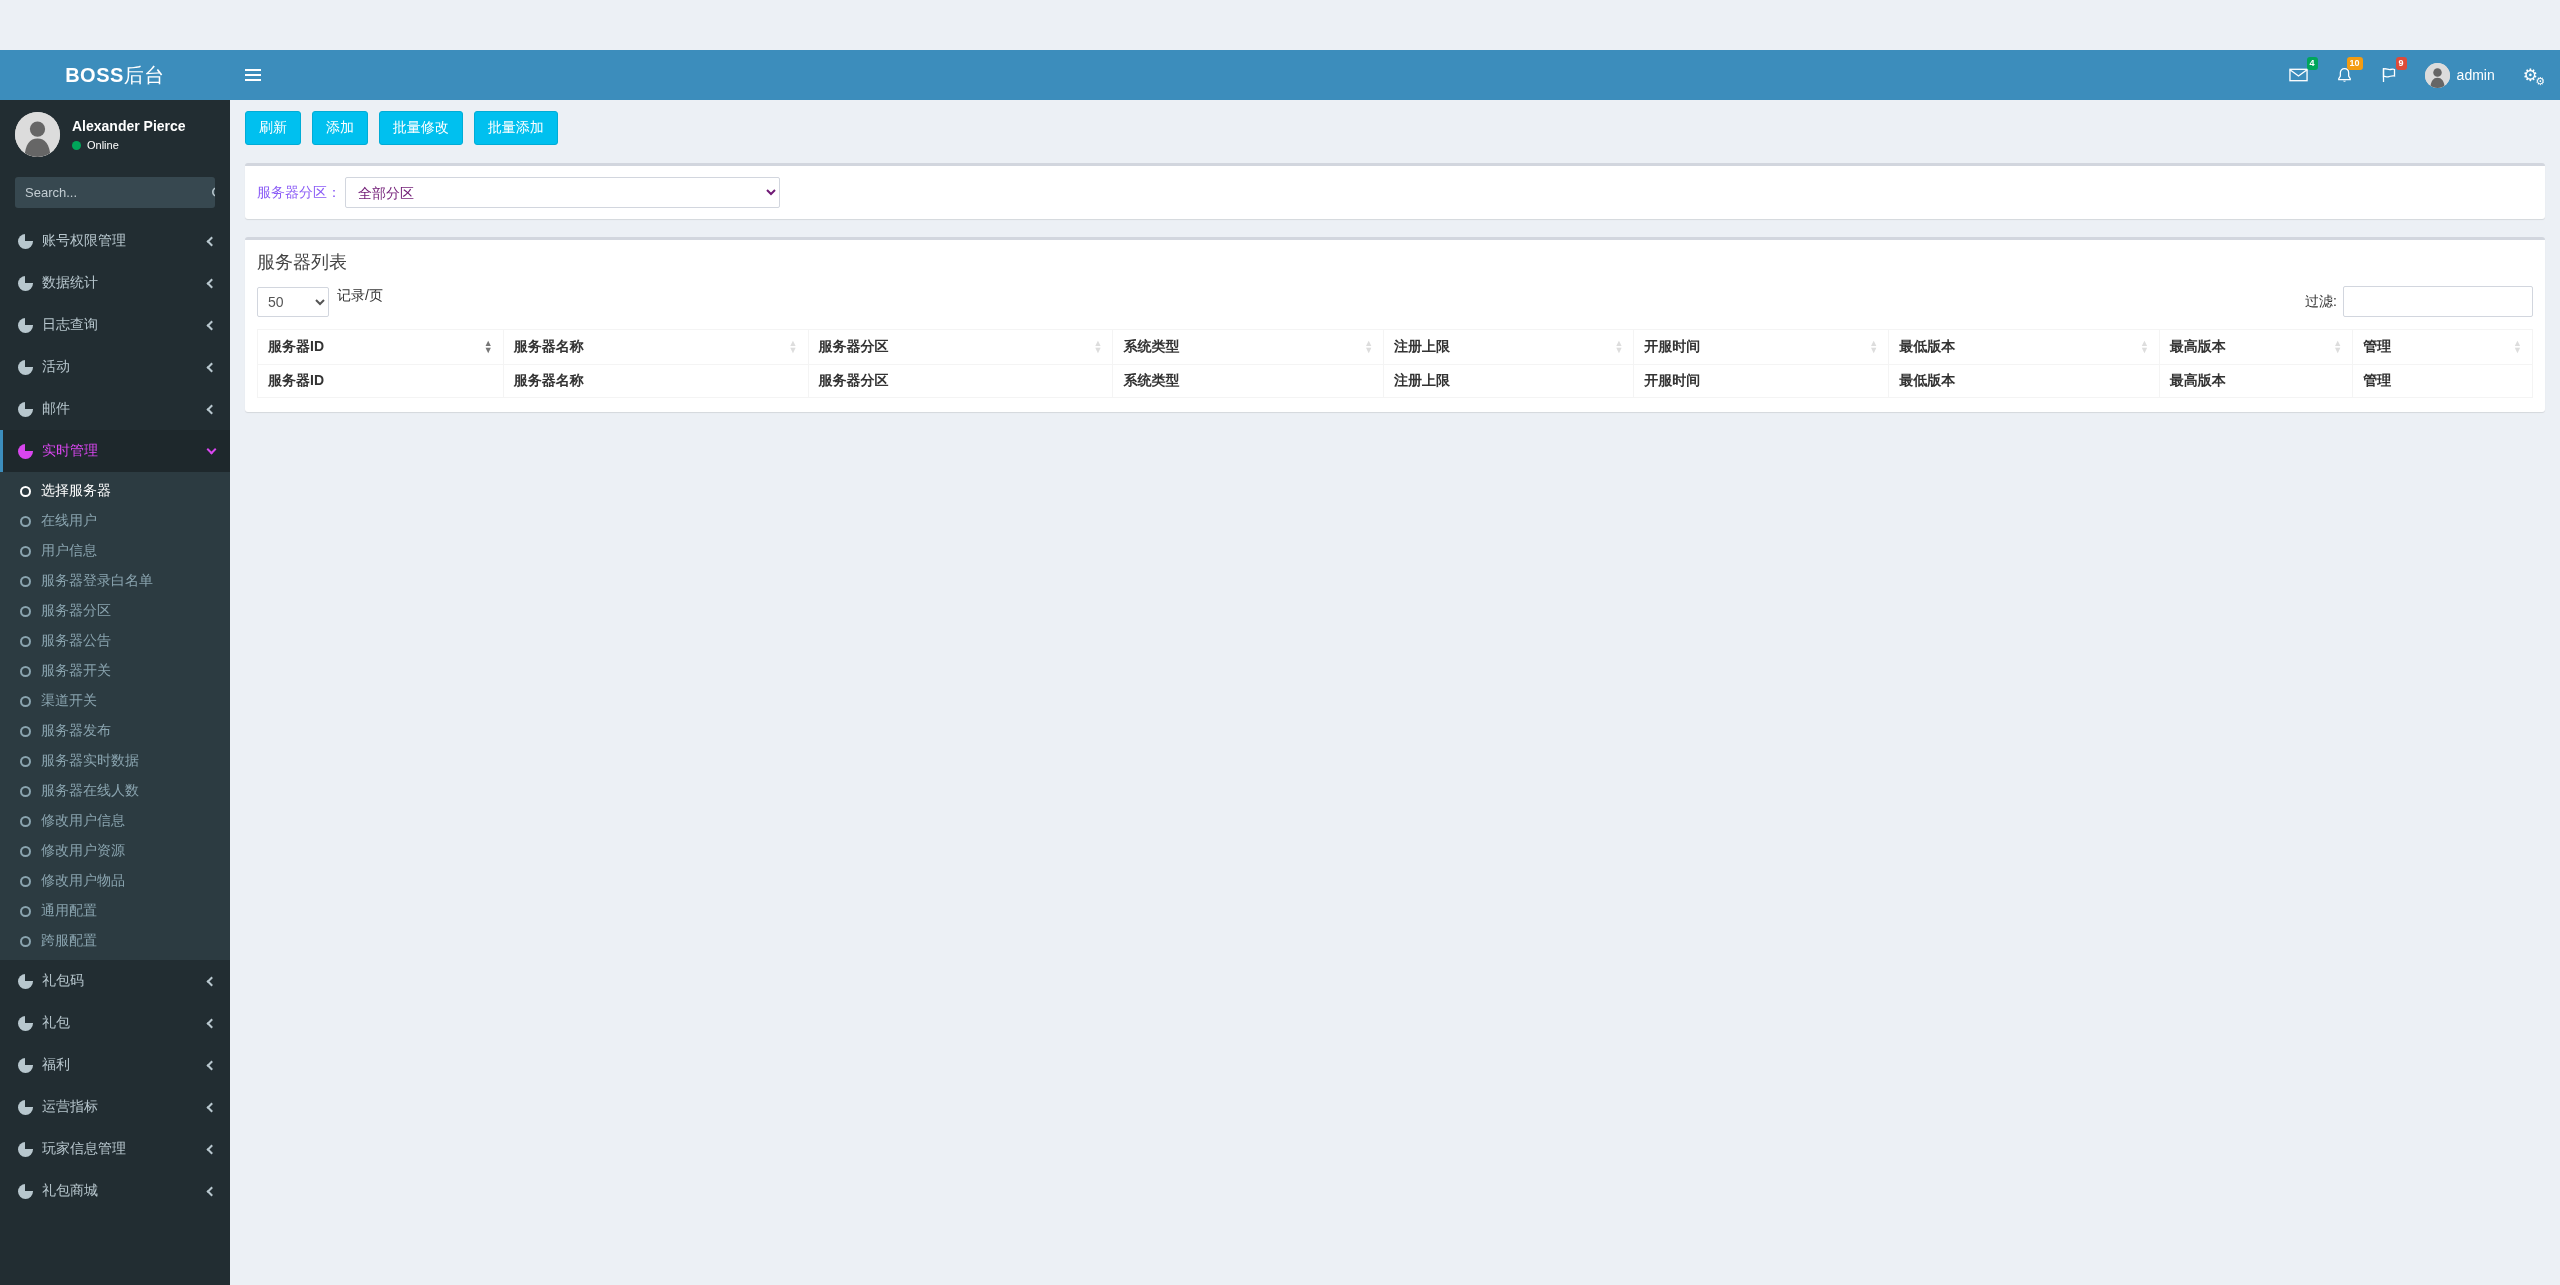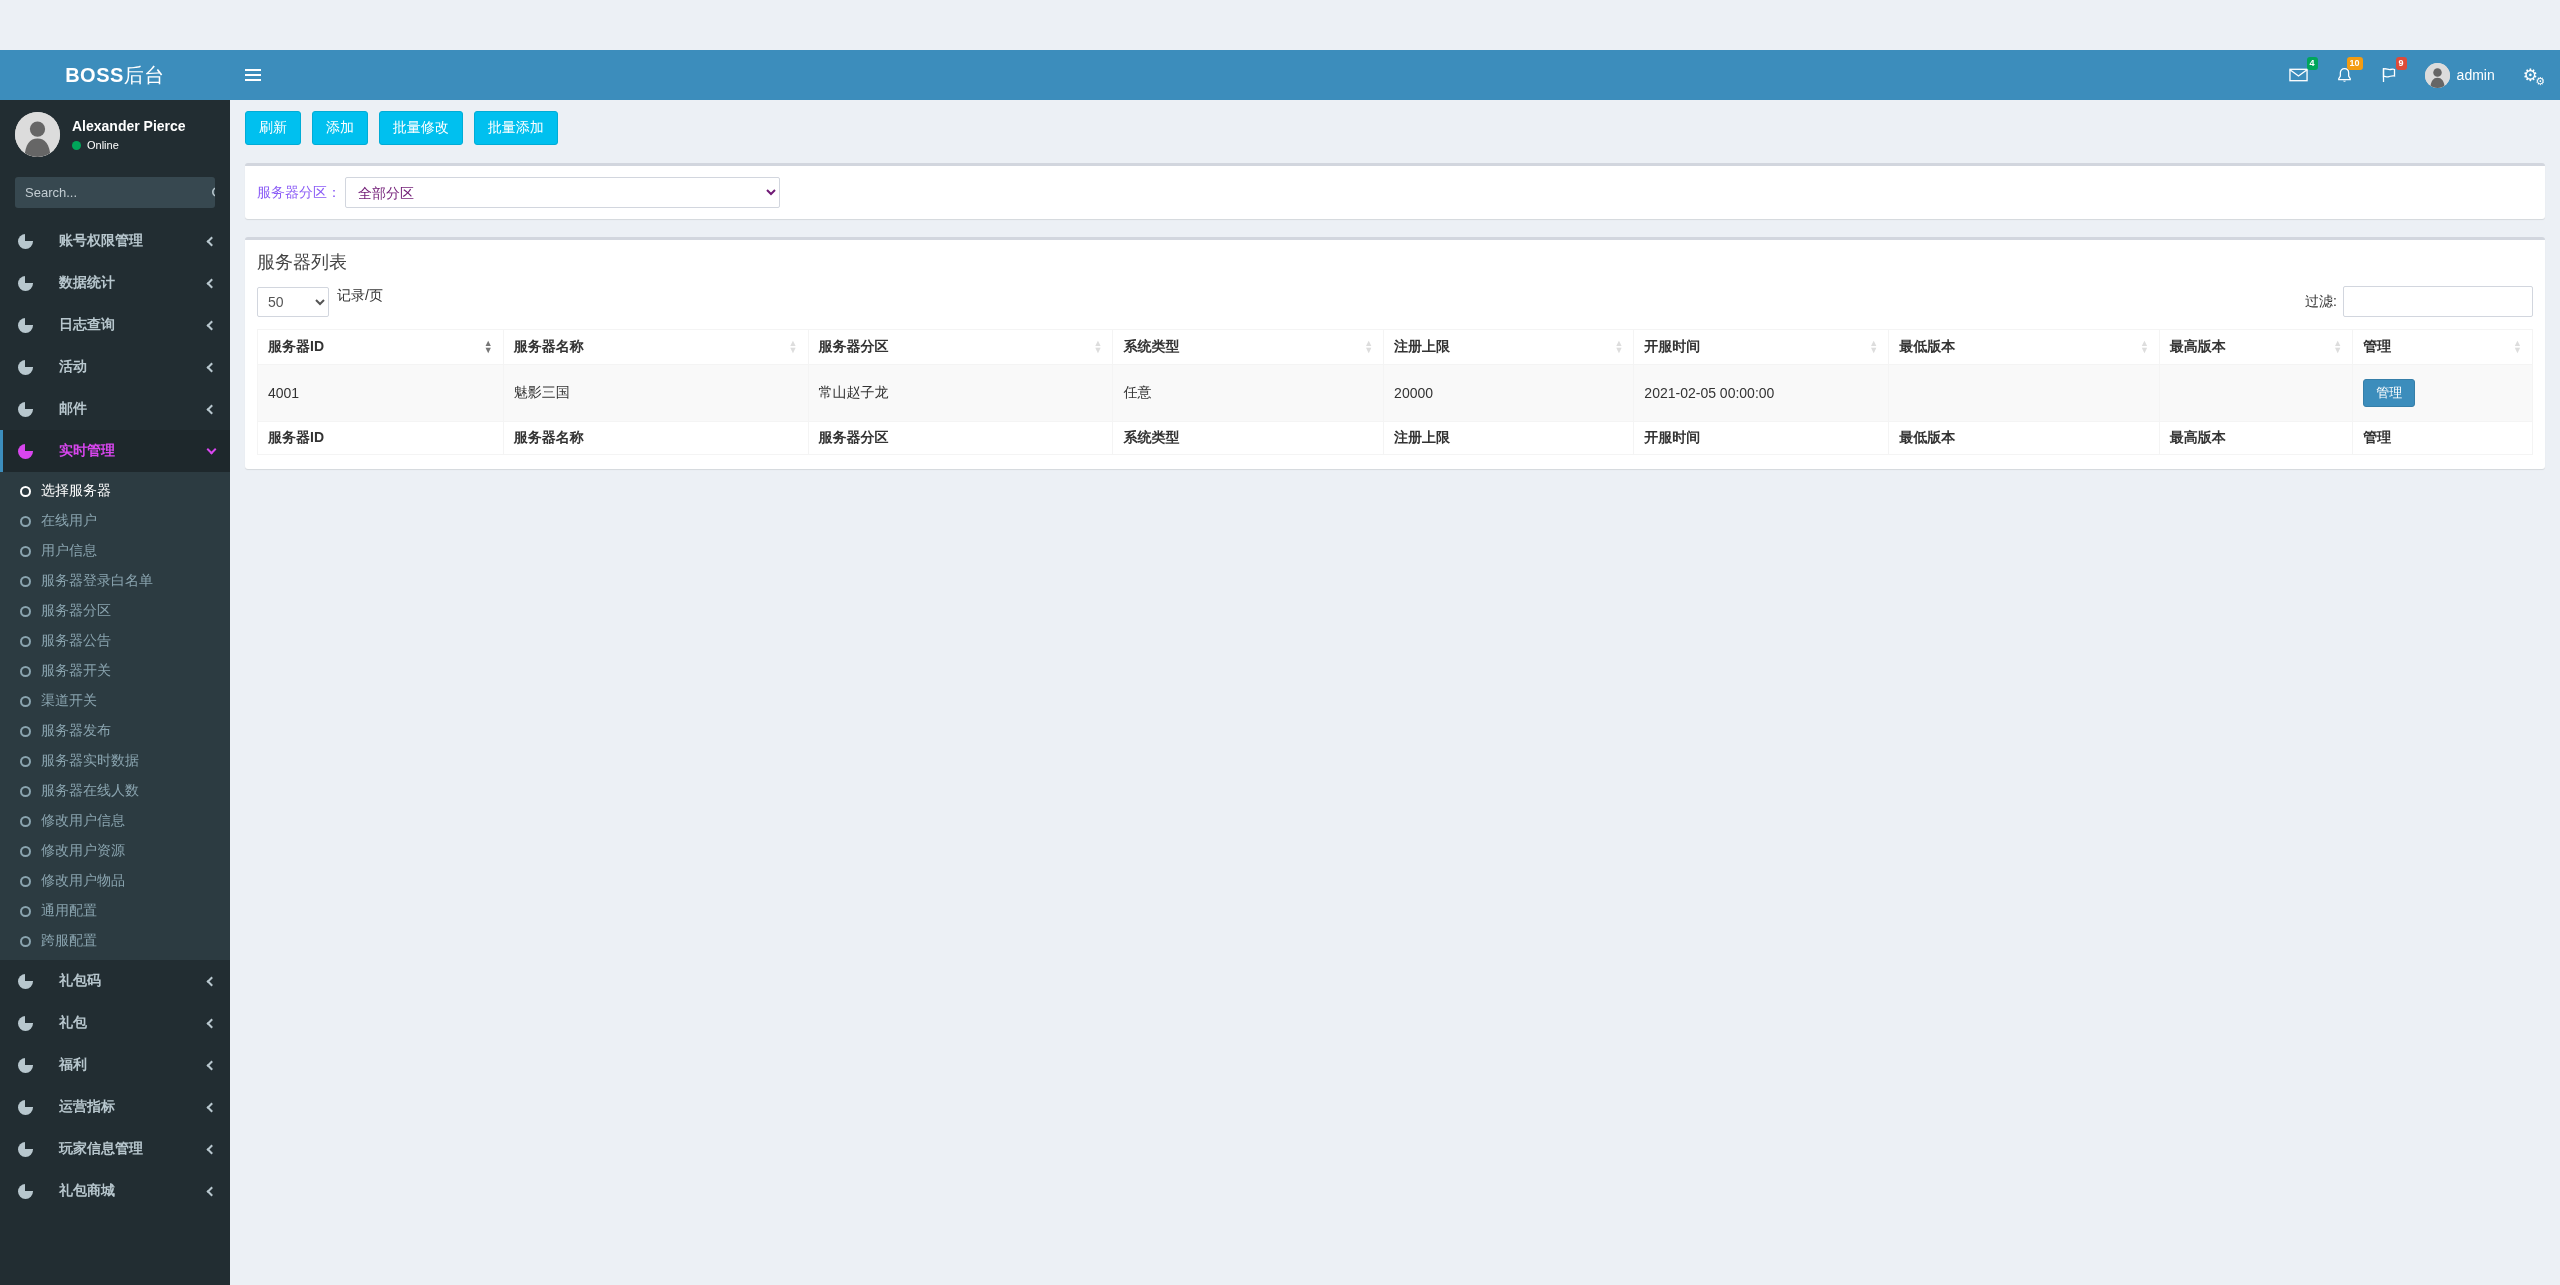--- a/index.html
+++ b/index.html
@@ -36,21 +36,21 @@
   .main-sidebar { position:absolute; top:50px; left:0; bottom:0; width:230px; background:#222d32; z-index:5; }
   .user-panel { display:flex; gap:12px; padding:12px 15px; align-items:center; }
   .user-panel .info p { color:#fff; font-weight:bold; font-size:14px; margin-bottom:5px; }
   .user-status { color:#fff; font-size:11px; display:flex; align-items:center; gap:6px; }
   .status-dot { width:9px; height:9px; border-radius:50%; background:#00a65a; display:inline-block; }
   .sidebar-search { margin:8px 15px 12px; display:flex; background:#374850; border-radius:3px; overflow:hidden; }
   .sidebar-search input { flex:1; background:transparent; border:none; outline:none; padding:8px 10px; color:#fff; font-size:13px; font-family:inherit; }
   .sidebar-search input::placeholder { color:#c3cdd2; }
   .sidebar-search button { width:34px; background:transparent; border:none; color:#b8c7ce; display:flex; align-items:center; justify-content:center; cursor:pointer; }
   .sidebar-menu { list-style:none; }
-  .sidebar-menu > li > .m-link { display:flex; align-items:center; gap:26px; padding:12px 15px; color:#b8c7ce; cursor:pointer; border-left:3px solid transparent; font-size:14px;font-weight:bold; }
+  .sidebar-menu > li > .m-link { display:flex; align-items:center; gap:9px; padding:12px 15px; color:#b8c7ce; cursor:pointer; border-left:3px solid transparent; font-size:14px; }
   .sidebar-menu > li.active-tree > .m-link { color:#d946ef; background:#1e282c; border-left-color:#3c8dbc; }
   .pie { width:15px; height:15px; border-radius:50%; flex:0 0 15px;
          background: conic-gradient(from 90deg, currentColor 0 270deg, transparent 270deg 360deg); }
   .chev { display:inline-block; width:7px; height:7px; border-top:2px solid currentColor; border-right:2px solid currentColor; margin-left:auto; }
   .chev.left { transform:rotate(-135deg); }
   .chev.down { transform:rotate(135deg); margin-top:-3px; }
   .treeview-menu { list-style:none; background:#2c3b41; padding:4px 0; }
   .treeview-menu .s-link { display:flex; align-items:center; gap:10px; padding:6px 5px 6px 20px; color:#8aa4af; cursor:pointer; font-size:14px; }
   .treeview-menu li.active .s-link { color:#fff; }
   .ring { width:11px; height:11px; border:2px solid currentColor; border-radius:50%; flex:0 0 11px; }
@@ -507,31 +507,20 @@
                     <span>管理</span>
                     <span class="sort-icon">
                       <span>▲</span>
                       <span>▼</span>
                     </span>
                   </span>
                 </th>
             </tr>
           </thead>
           <tbody>
-            <tr class="odd">
-              <td>4001</td>
-              <td>魅影三国</td>
-              <td>常山赵子龙</td>
-              <td>任意</td>
-              <td>20000</td>
-              <td>2021-02-05 00:00:00</td>
-              <td></td>
-              <td></td>
-              <td><button class="btn btn-primary">管理</button></td>
-            </tr>
           </tbody>
           <tfoot>
             <tr>
               <th>服务器ID</th>
               <th>服务器名称</th>
               <th>服务器分区</th>
               <th>系统类型</th>
               <th>注册上限</th>
               <th>开服时间</th>
               <th>最低版本</th>

